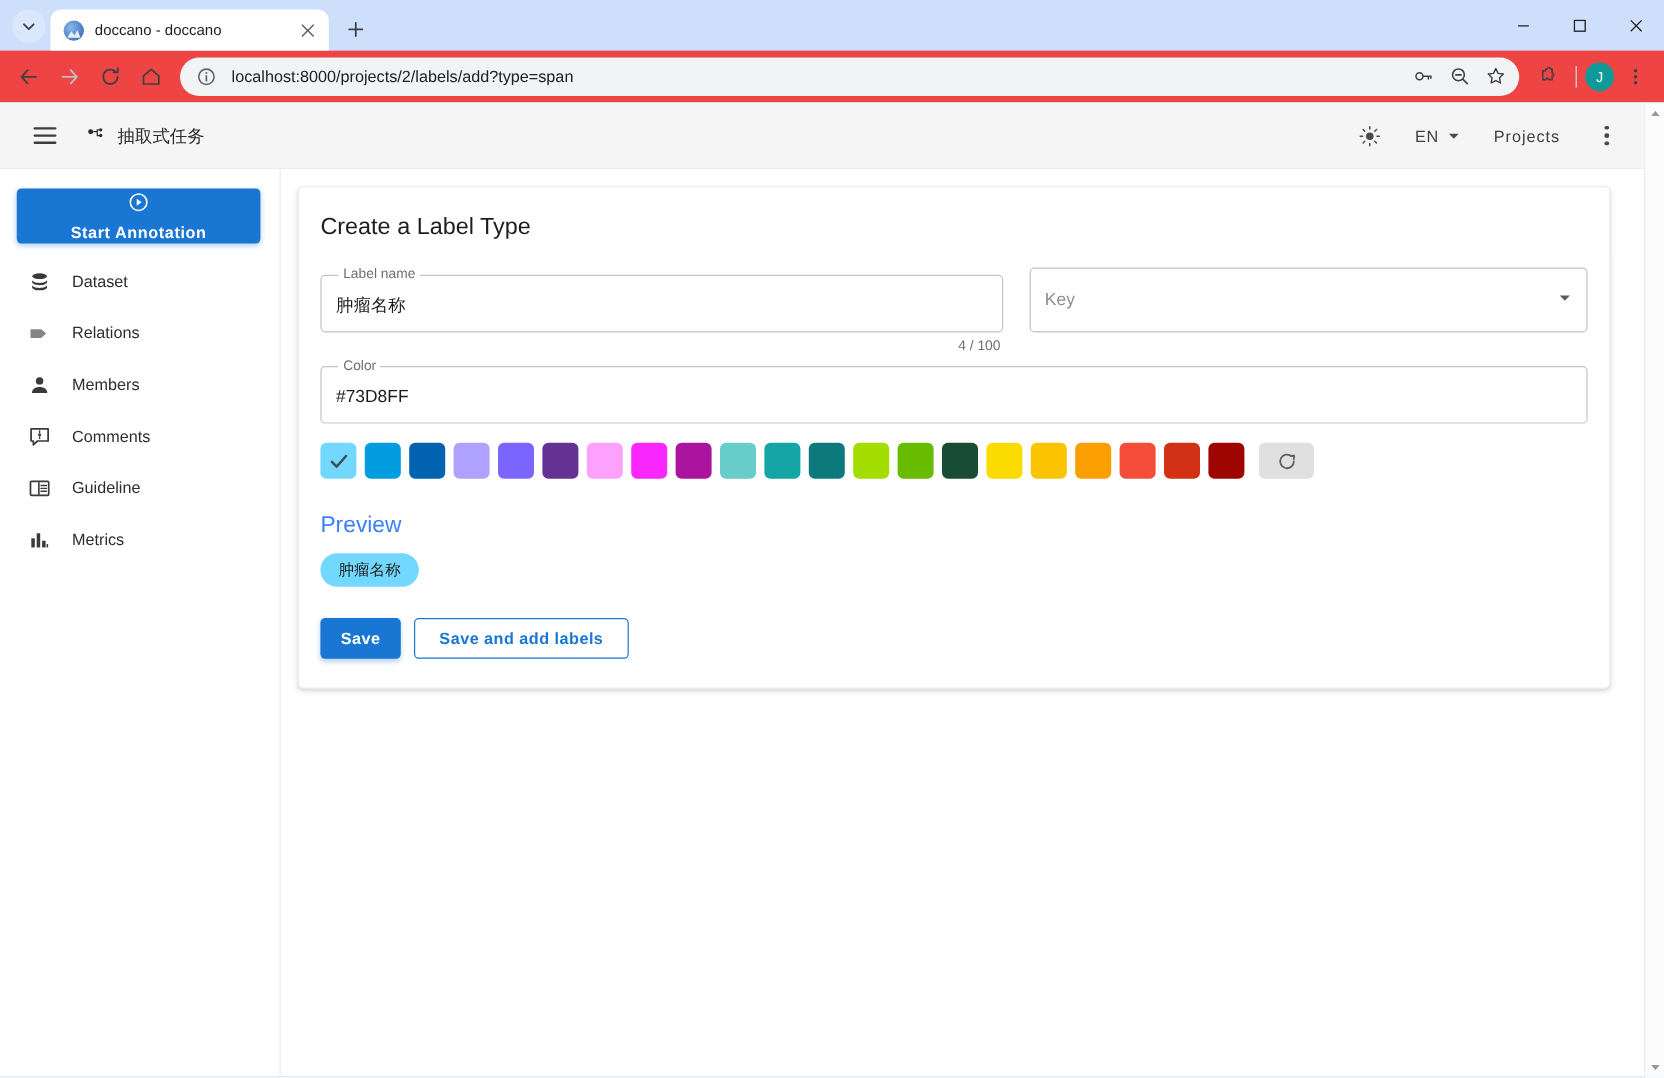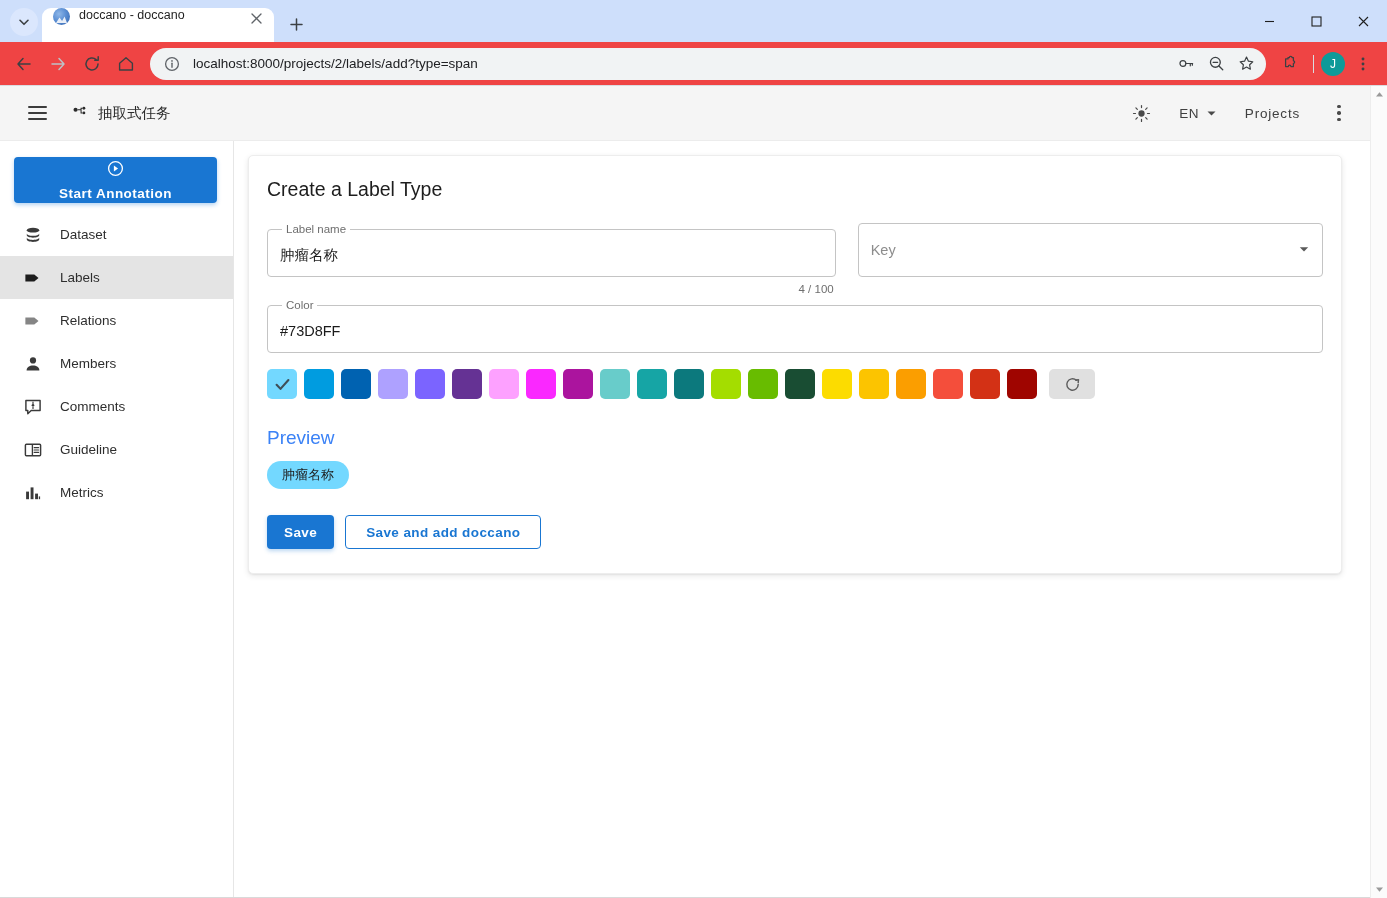--- a/index.html
+++ b/index.html
@@ -32,21 +32,21 @@
     display: flex; align-items: center; justify-content: center;
     background: #dbe7fd;
     cursor: pointer;
   }
   .tab-chevron svg { display: block; }
   .tab {
     height: 34px;
     width: 232px;
     background: #ffffff;
     border-radius: 9px 9px 0 0;
-    display: flex; align-items: flex-start;
+    display: flex; align-items: center;
     padding: 0 8px 0 11px;
     position: relative;
     cursor: pointer;
   }
   .favicon {
     width: 17px; height: 17px;
     border-radius: 50%;
     background: radial-gradient(circle at 35% 35%, #8fb7e8 0%, #5b8fd4 45%, #2f5fa8 100%);
     flex: 0 0 17px;
     position: relative;
@@ -592,28 +592,20 @@
             <span class="nav-ico">
               <svg width="20" height="20" viewBox="0 0 20 20">
                   <ellipse cx="10" cy="5.2" rx="6.2" ry="2.4" fill="#3a3a3a"></ellipse>
                   <path d="M3.8 8.4c0 1.33 2.78 2.4 6.2 2.4s6.2-1.07 6.2-2.4v1.9c0 1.33-2.78 2.4-6.2 2.4s-6.2-1.07-6.2-2.4z" fill="#3a3a3a"></path>
                   <path d="M3.8 12.6c0 1.33 2.78 2.4 6.2 2.4s6.2-1.07 6.2-2.4v1.9c0 1.33-2.78 2.4-6.2 2.4s-6.2-1.07-6.2-2.4z" fill="#3a3a3a"></path>
                 </svg>
             </span>
             <span class="nav-label">Dataset</span>
           </div>
 
-          <div class="nav-item active">
-            <span class="nav-ico">
-              <svg width="20" height="20" viewBox="0 0 20 20">
-                  <path d="M2.4 6.4h8.9l4.2 3.6-4.2 3.6H2.4z" fill="#1d1d1d"></path>
-                </svg>
-            </span>
-            <span class="nav-label">Labels</span>
-          </div>
 
           <div class="nav-item">
             <span class="nav-ico">
               <svg width="20" height="20" viewBox="0 0 20 20">
                   <path d="M2.4 6.4h8.9l4.2 3.6-4.2 3.6H2.4z" fill="#858585"></path>
                 </svg>
             </span>
             <span class="nav-label">Relations</span>
           </div>
 
@@ -729,21 +721,21 @@
                 </div>
               </div>
 
             <h2 class="preview-title">Preview</h2>
             <div>
               <span class="chip" id="preview-chip" style="background: rgb(115, 216, 255);">肿瘤名称</span>
             </div>
 
             <div class="actions">
               <div class="btn primary">Save</div>
-              <div class="btn outline">Save and add doccano</div>
+              <div class="btn outline">Save and add labels</div>
             </div>
           </div>
         </div>
       </div>
       <div class="page-border-bottom"></div>
     </div>
 
     <div class="vscroll">
       <div class="sb-arrow">
         <svg width="9" height="9" viewBox="0 0 9 9">

